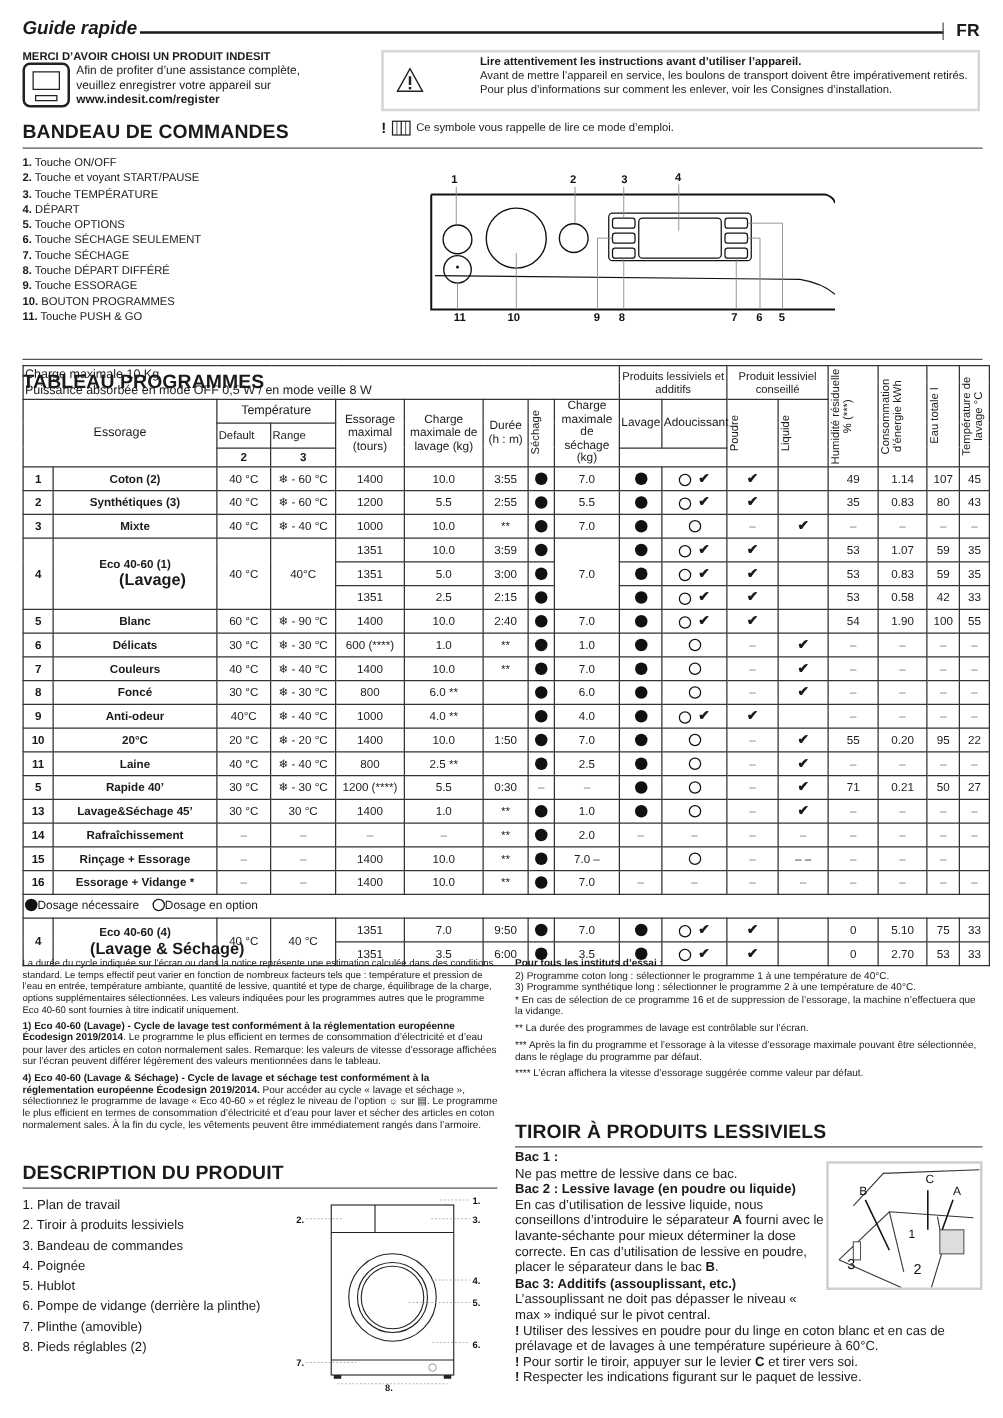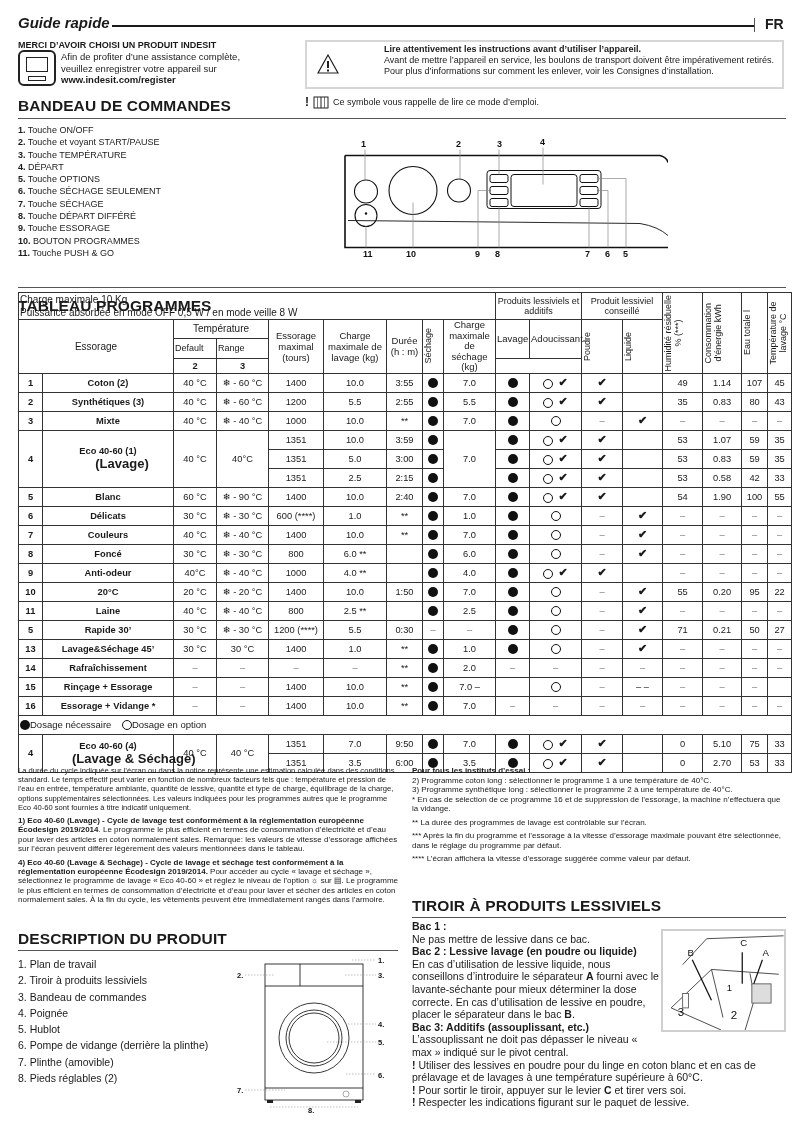--- a/index.html
+++ b/index.html
@@ -454,21 +454,21 @@
           <td class=""><span class="ring"></span></td>
       <td class=" dash">–</td>
           <td class=""><span class="chk">✔</span></td>
           <td class=" dash">–</td>
           <td class=" dash">–</td>
           <td class=" dash">–</td>
           <td class=" dash">–</td>
     </tr>
         <tr>
       <td class="bold">5</td>
-      <td class="bold">Rapide 30’</td>
+      <td class="bold">Rapide 40’</td>
       <td class=" ">30 °C</td>
           <td class=" ">❄ - 30 °C</td>
           <td class=" ">1200 (****)</td>
           <td class=" ">5.5</td>
           <td class=" ">0:30</td>
       <td class=" dash">–</td>
           <td class=" dash">–</td>
           <td class=""><span class="dot"></span></td>
           <td class=""><span class="ring"></span></td>
       <td class=" dash">–</td>

